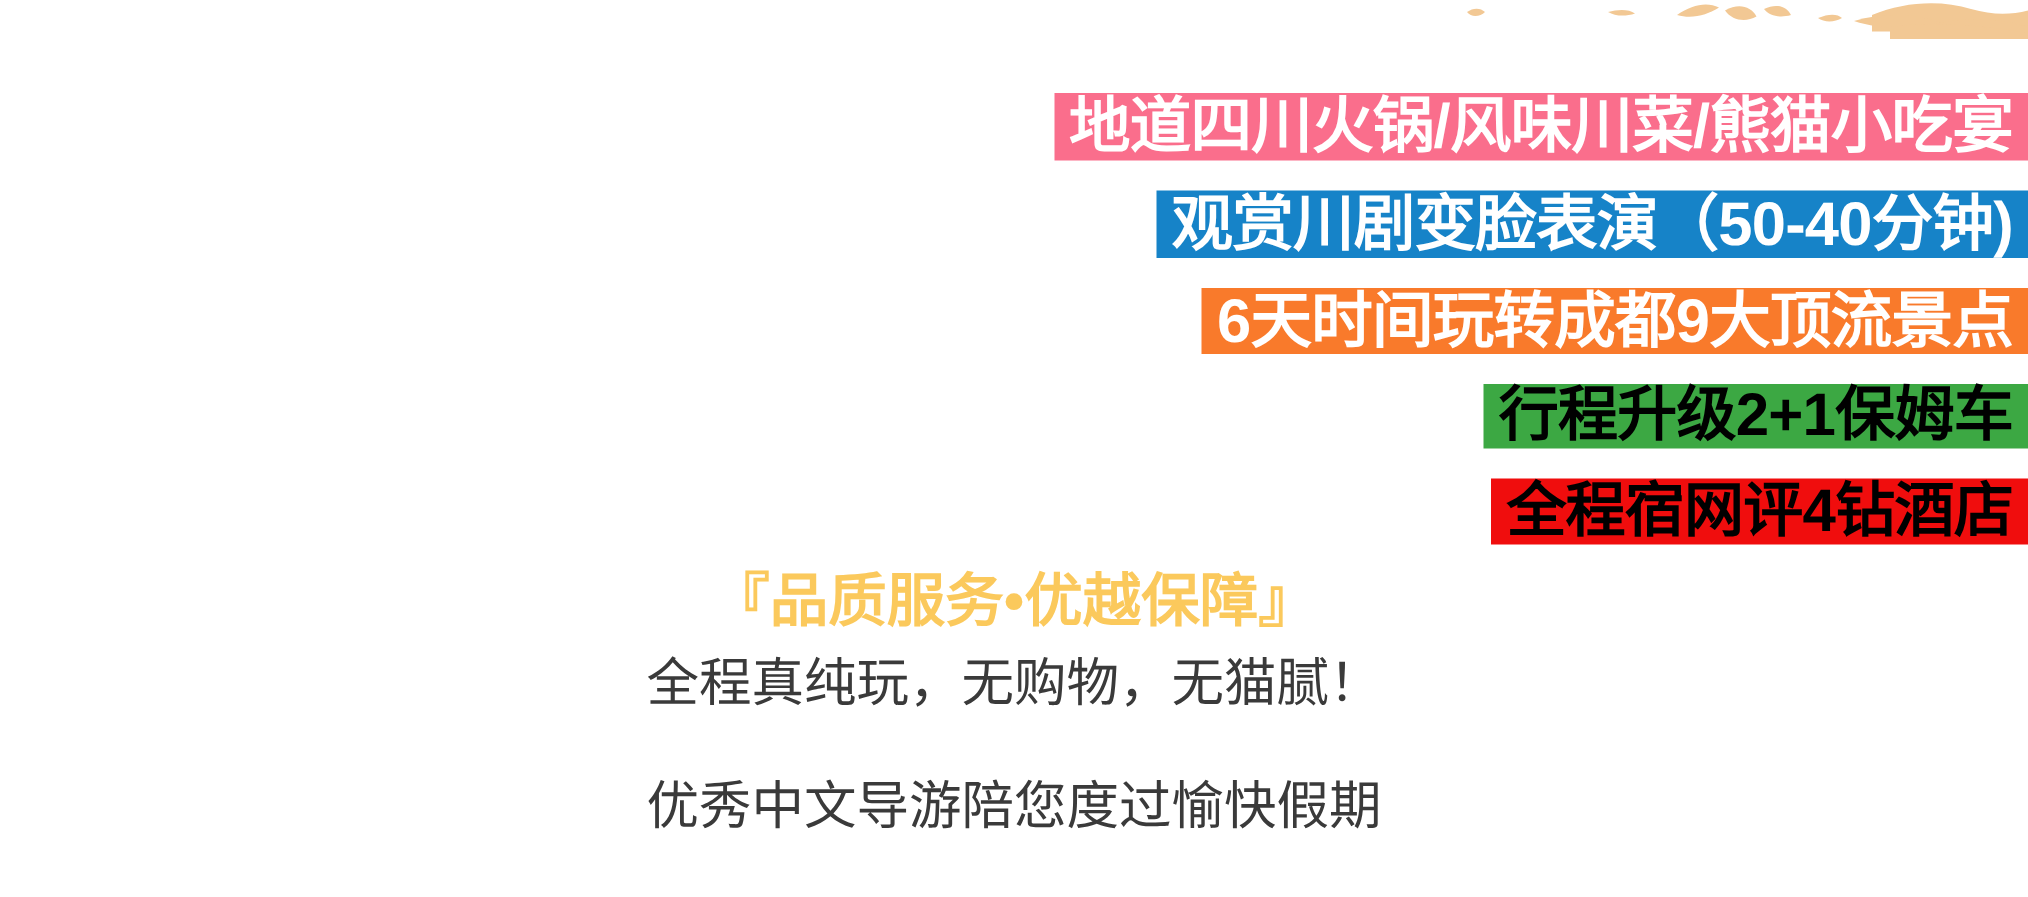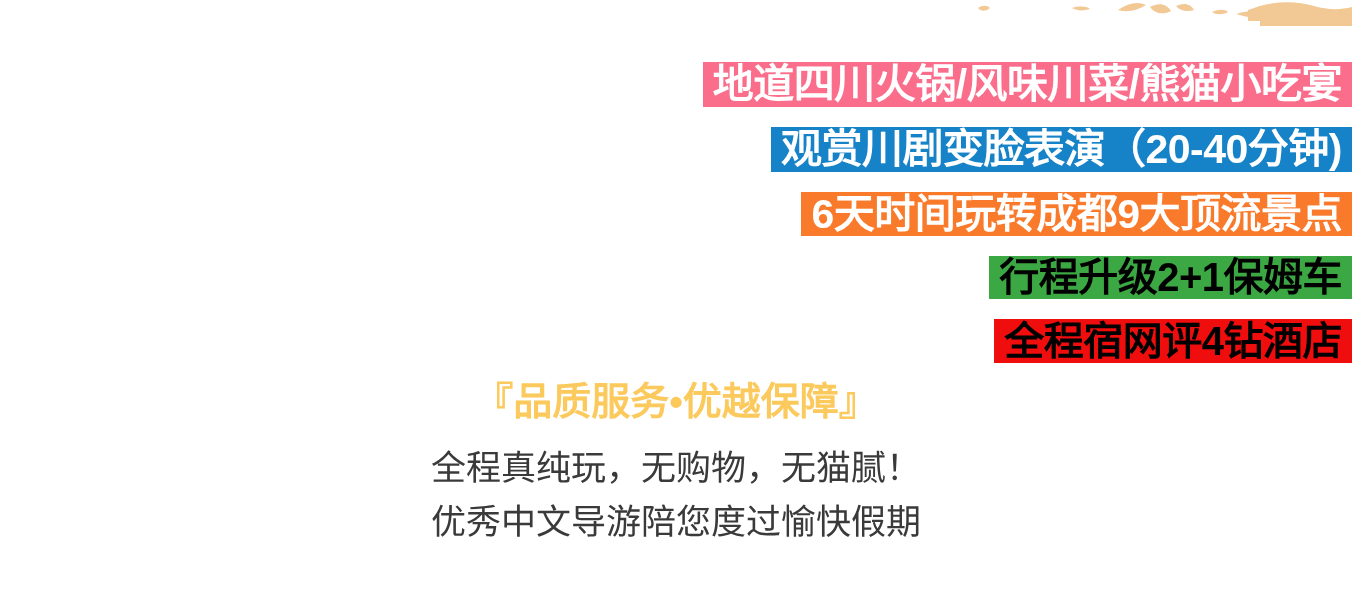--- a/index.html
+++ b/index.html
@@ -74,24 +74,25 @@
     font-size: 39px;
     line-height: 46px;
     font-weight: bold;
     letter-spacing: 0px;
     white-space: nowrap;
     font-family: "Liberation Sans", "DejaVu Sans", sans-serif;
   }
 
   
   .body-lines {
-    margin-top: 16px;
+    margin-top: 4px;
     display: flex;
     flex-direction: column;
     align-items: center;
+    gap: 28px;
   }
   .body-line {
     font-size: 35px;
     line-height: 54px;
     font-weight: normal;
     white-space: nowrap;
     font-family: "Liberation Sans", "DejaVu Sans", sans-serif;
   }
 </style>
 </head>
@@ -114,21 +115,21 @@
   </svg>
 </div>
 
 <main class="promo-stack">
 
   <div class="badge-row">
     <span class="badge badge-pink" style="background-color: rgb(250, 110, 140); color: rgb(255, 255, 255);">地道四川火锅/风味川菜/熊猫小吃宴</span>
   </div>
 
   <div class="badge-row row-gap-1">
-    <span class="badge badge-blue" style="background-color: rgb(22, 131, 200); color: rgb(255, 255, 255);">观赏川剧变脸表演（20-40分钟)</span>
+    <span class="badge badge-blue" style="background-color: rgb(22, 131, 200); color: rgb(255, 255, 255);">观赏川剧变脸表演（50-40分钟)</span>
   </div>
 
   <div class="badge-row row-gap-2">
     <span class="badge badge-orange" style="background-color: rgb(249, 122, 43); color: rgb(255, 255, 255);">6天时间玩转成都9大顶流景点</span>
   </div>
 
   <div class="badge-row row-gap-3">
     <span class="badge badge-green" style="background-color: rgb(60, 168, 67); color: #000000;">行程升级2+1保姆车</span>
   </div>
 

